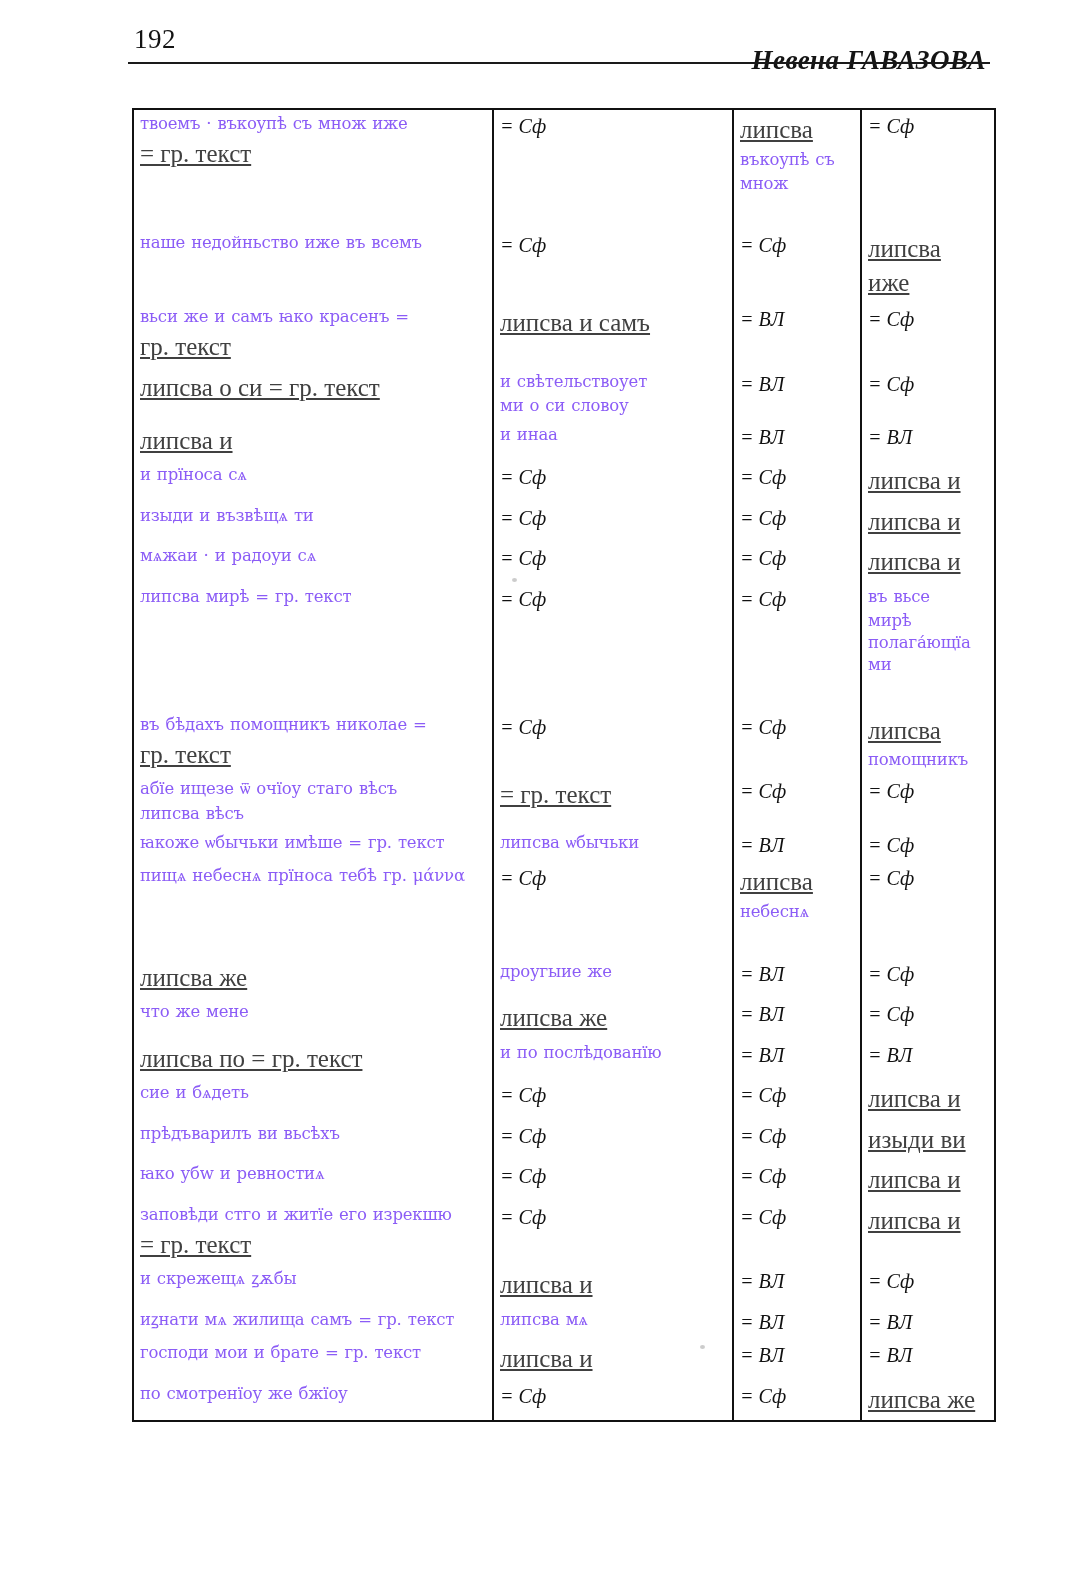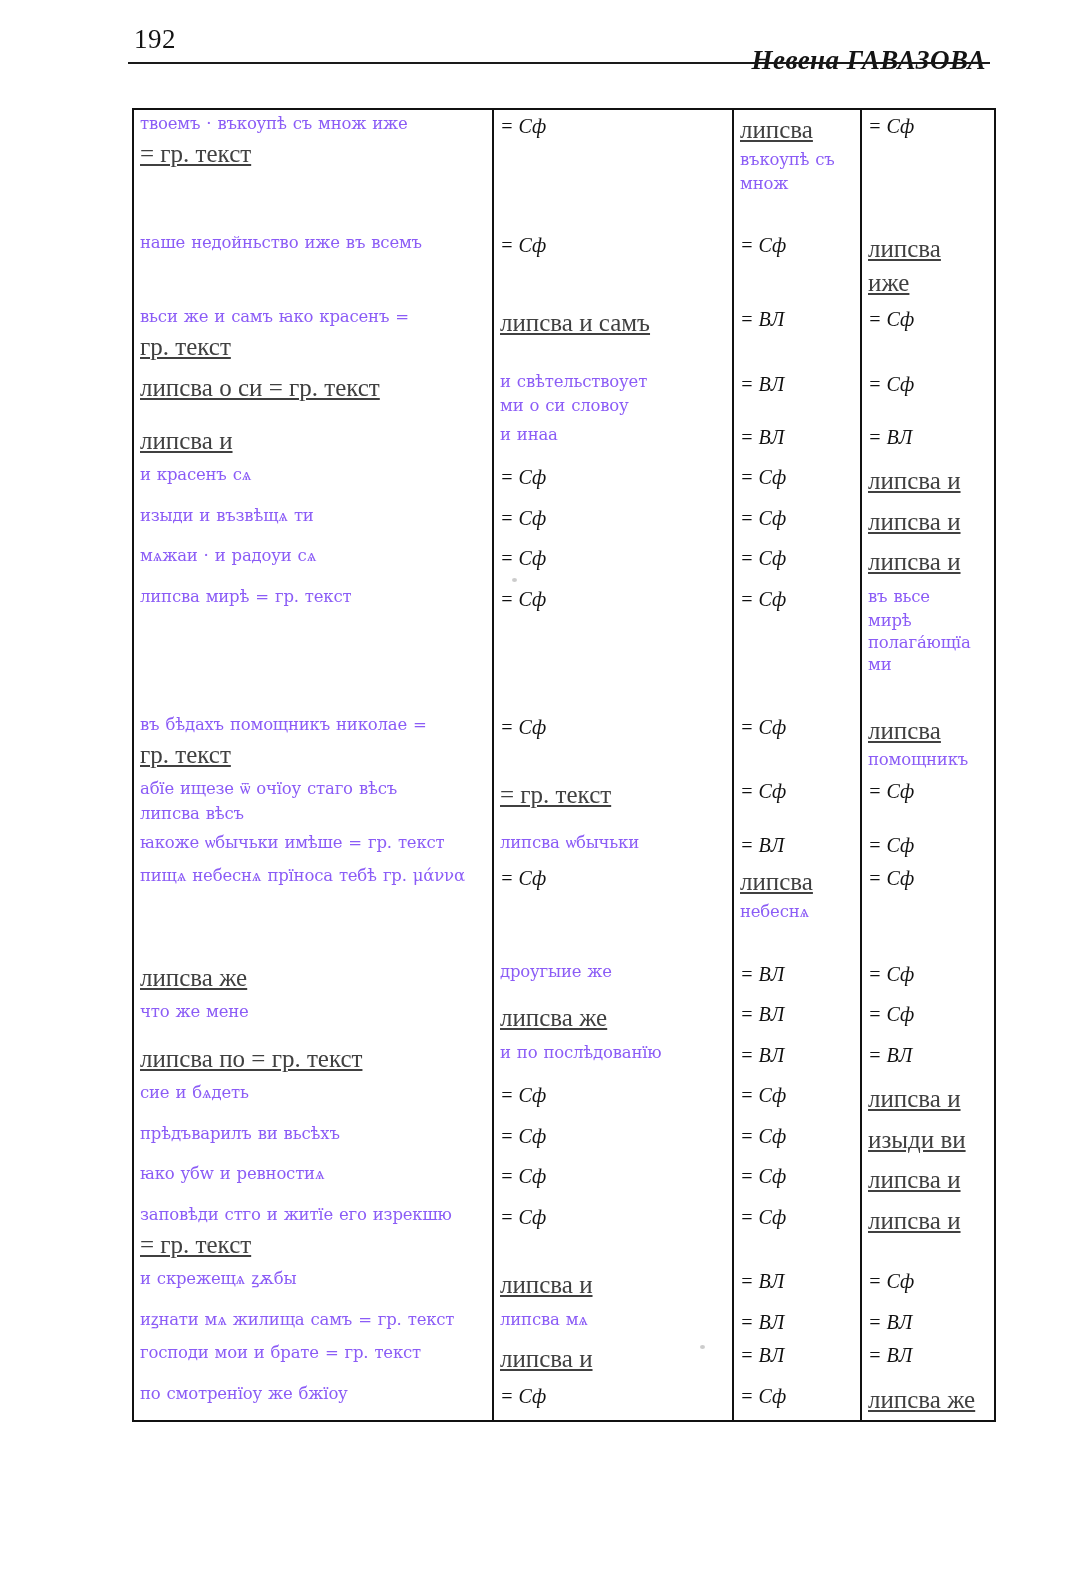--- a/index.html
+++ b/index.html
@@ -215,21 +215,21 @@
             </td>
             <td>
               <span class="cell-line sig">= ВЛ</span>
             </td>
             <td>
               <span class="cell-line sig">= ВЛ</span>
             </td>
           </tr>
           <tr>
             <td>
-              <span class="cell-line sl">и красенъ сѧ</span>
+              <span class="cell-line sl">и прїноса сѧ</span>
             </td>
             <td>
               <span class="cell-line sig">= Сф</span>
             </td>
             <td>
               <span class="cell-line sig">= Сф</span>
             </td>
             <td>
               <span class="cell-line ru">липсва и</span>
             </td>

